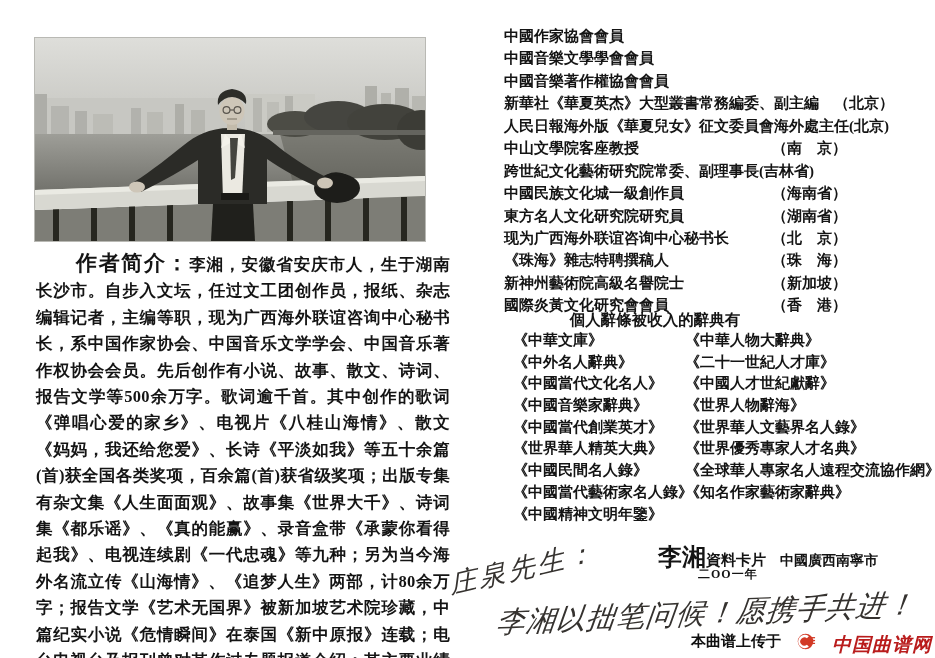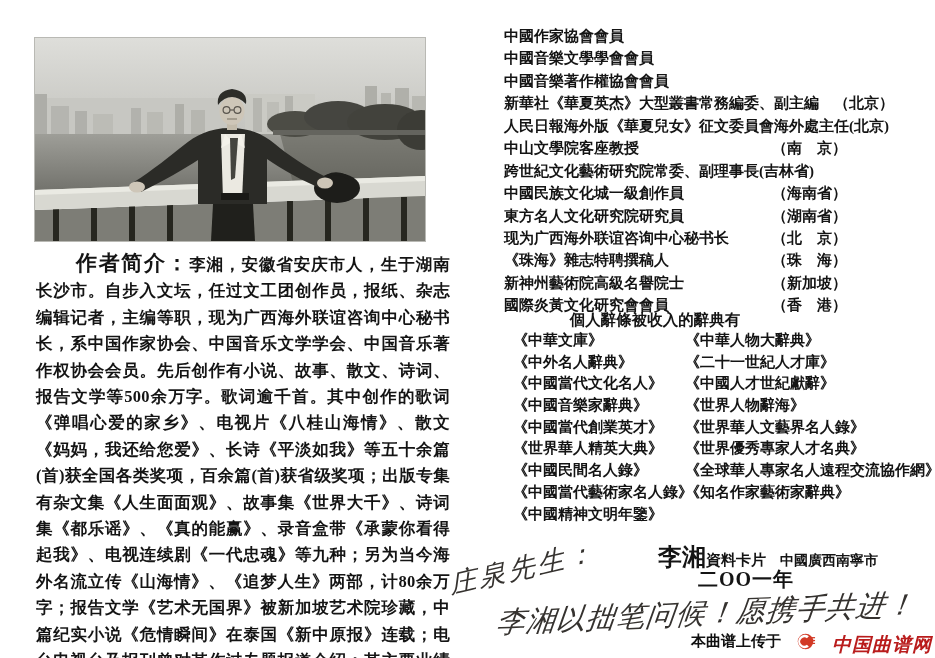--- a/index.html
+++ b/index.html
@@ -27,21 +27,21 @@
   .dict-list{position:absolute;left:513px;top:331px;width:440px;}
   .dict-row{position:relative;height:21.7px;font-size:15px;font-weight:600;white-space:nowrap;}
   .dict-left{position:absolute;left:0;top:0;}
   .dict-right{position:absolute;left:172px;top:0;}
 
   
   .card{position:absolute;left:658px;top:541px;white-space:nowrap;}
   .card-name{font-size:24px;font-weight:800;font-family:"Liberation Sans","DejaVu Sans",sans-serif;}
   .card-label{font-size:15px;font-weight:800;font-family:"Liberation Sans","DejaVu Sans",sans-serif;}
   .card-city{font-size:14px;font-weight:600;margin-left:14px;}
-  .card-year{position:absolute;left:698px;top:566px;font-size:20px;font-weight:600;letter-spacing:1px;}
+  .card-year{position:absolute;left:698px;top:566px;font-size:12px;font-weight:600;letter-spacing:1px;}
 
   
   .hand{position:absolute;font-family:"DejaVu Serif",serif;font-style:italic;color:#35322f;z-index:5;}
   .hand-salutation{left:448px;top:550px;font-size:27px;letter-spacing:3px;
                    transform:rotate(-13deg) skewX(-7deg);}
   .hand-message{left:496px;top:594px;font-size:29px;letter-spacing:1px;white-space:nowrap;
                 transform:rotate(-2.5deg) skewX(-9deg);}
 
   
   .watermark{position:absolute;right:3px;top:632px;display:flex;align-items:flex-start;gap:16px;}

